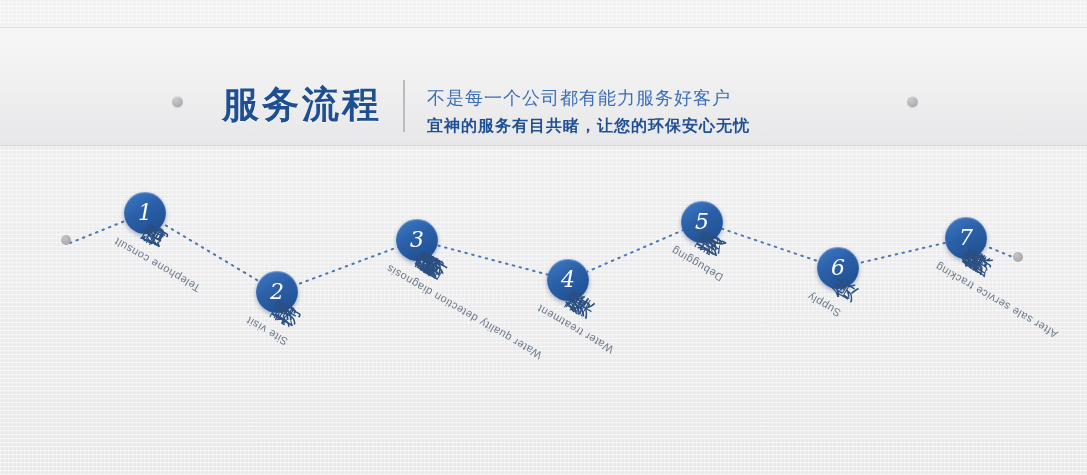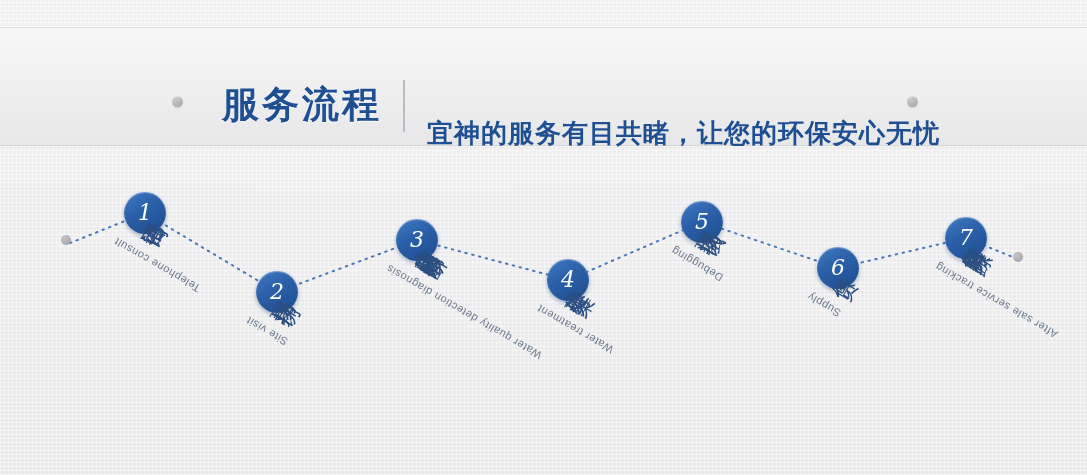--- a/index.html
+++ b/index.html
@@ -70,21 +70,21 @@
     top: 58px;
     font-size: 18px;
     color: #3b6eb4;
     letter-spacing: 1px;
     font-family: "DejaVu Sans", "Liberation Sans", sans-serif;
   }
   .header-sub2 {
     position: absolute;
     left: 427px;
     top: 88px;
-    font-size: 26px;
+    font-size: 16px;
     font-weight: bold;
     color: #1f4f93;
     letter-spacing: 1px;
     font-family: "DejaVu Sans", "Liberation Sans", sans-serif;
   }
 
   
   .flow {
     position: absolute;
     left: 0; right: 0;
@@ -156,20 +156,21 @@
 </head>
 <body>
 
 <div class="page">
 
   <div class="header-band">
     <div class="band-screw screw-left"></div>
     <div class="band-screw screw-right"></div>
     <div class="header-title">服务流程</div>
     <div class="header-divider"></div>
+    <div class="header-sub1">不是每一个公司都有能力服务好客户</div>
     <div class="header-sub2">宜神的服务有目共睹，让您的环保安心无忧</div>
   </div>
 
   <div class="flow">
 
     <svg class="flow-svg" width="1087" height="325">
       <polyline points="70,93 145,63 277,142 417,90 568,130 702,72 838,118 966,88 1020,110" fill="none" stroke="#4a77b5" stroke-width="2" stroke-linecap="round" stroke-dasharray="1.5 5.5"></polyline>
     </svg>
 
     <div class="endpoint" style="left:61px; top:85px;"></div>

